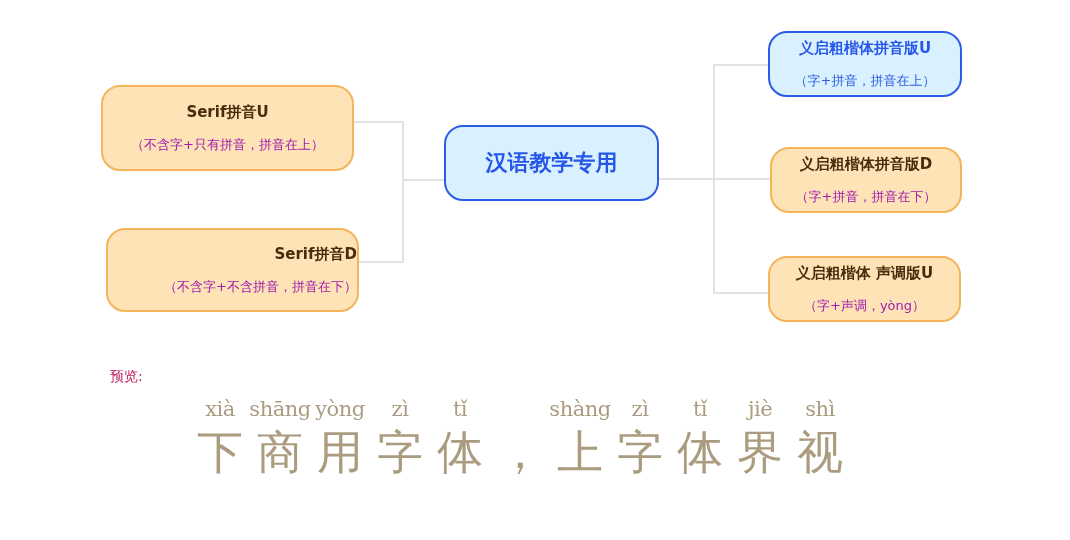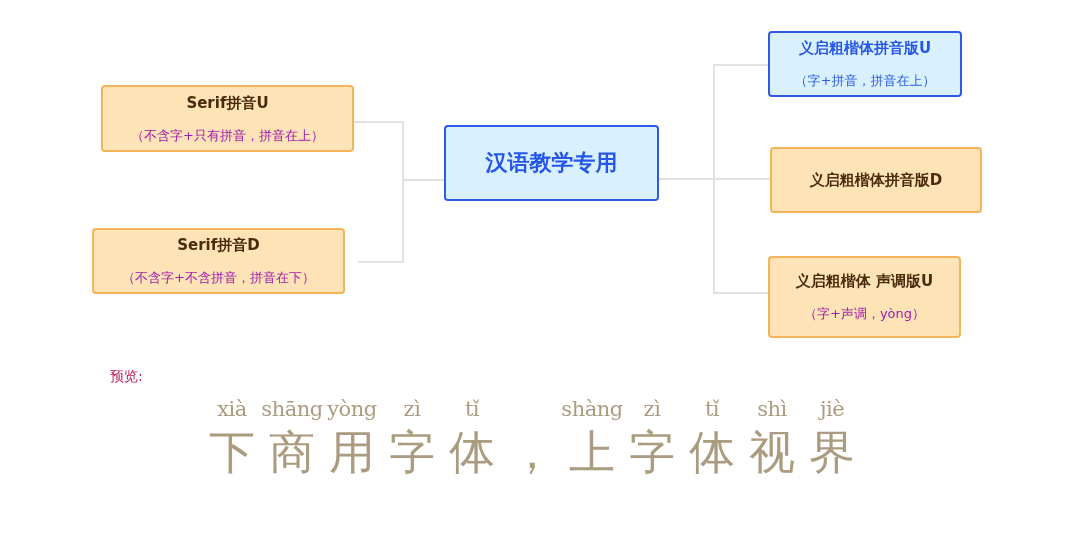--- a/index.html
+++ b/index.html
@@ -1,67 +1,68 @@
 <!DOCTYPE html>
 <html><head>
 <meta charset="utf-8">
 <style>
   html, body { margin:0; padding:0; }
   body { width:1070px; height:540px; background:#ffffff; position:relative; overflow:hidden;
          font-family:"DejaVu Sans", "Liberation Sans", sans-serif; }
   .conn { position:absolute; background:#e2e2e2; }
-  .node { position:absolute; box-sizing:border-box; border-radius:4px; display:flex; flex-direction:column;
+  .node { position:absolute; box-sizing:border-box; border-radius:19px; display:flex; flex-direction:column;
           align-items:center; justify-content:center; text-align:center; }
   .orange { background:#fde3b6; border:2px solid #f4b459; color:#4a2c0c; }
   .orange .sub { color:#a21caf; }
   .blue { background:#d9f0ff; border:2px solid #2e5be6; color:#2757e8; }
   .blue .sub { color:#2f5fe0; }
   .title { font-weight:bold; font-size:15px; line-height:20px; }
   .sub { font-size:13px; line-height:18px; margin-top:14px; }
   .center .title { font-size:22px; line-height:28px; }
   #preview-label { position:absolute; left:110px; top:368px; font-size:14px; color:#be185d; }
-  #preview { position:absolute; left:202px; top:394px; display:flex; color:#ab9c80; }
+  #preview { position:absolute; left:190px; top:394px; display:flex; color:#ab9c80; }
   .cell { display:flex; flex-direction:column; align-items:center; width:60px; }
   .py { font-family:"DejaVu Serif", "Liberation Serif", serif; font-size:21px; height:30px; line-height:30px; white-space:nowrap; letter-spacing:-0.5px; }
   .hz { font-family:"DejaVu Serif", "Liberation Serif", serif; font-size:46px; line-height:56px; }
 </style>
 </head>
 <body>
 
 <div class="conn" style="left:353px;top:121px;width:51px;height:2px;"></div>
 <div class="conn" style="left:358px;top:261px;width:46px;height:2px;"></div>
 <div class="conn" style="left:402px;top:121px;width:2px;height:142px;"></div>
 <div class="conn" style="left:402px;top:179px;width:44px;height:2px;"></div>
 
 <div class="conn" style="left:657px;top:178px;width:114px;height:2px;"></div>
 <div class="conn" style="left:713px;top:64px;width:2px;height:230px;"></div>
 <div class="conn" style="left:713px;top:64px;width:57px;height:2px;"></div>
 <div class="conn" style="left:713px;top:292px;width:57px;height:2px;"></div>
 
-<div class="node orange" style="left:101px;top:85px;width:253px;height:67px;">
+<div class="node orange" style="left:101px;top:85px;width:253px;height:86px;">
   <div class="title">Serif拼音U</div>
   <div class="sub">（不含字+只有拼音，拼音在上）</div>
 </div>
-<div class="node orange" style="left:92px;top:228px;width:253px;height:66px;">
+<div class="node orange" style="left:106px;top:228px;width:253px;height:84px;align-items:flex-end;">
   <div class="title">Serif拼音D</div>
   <div class="sub">（不含字+不含拼音，拼音在下）</div>
 </div>
 
 <div class="node blue center" style="left:444px;top:125px;width:215px;height:76px;">
   <div class="title">汉语教学专用</div>
 </div>
 
 <div class="node blue" style="left:768px;top:31px;width:194px;height:66px;">
   <div class="title">义启粗楷体拼音版U</div>
   <div class="sub">（字+拼音，拼音在上）</div>
 </div>
-<div class="node orange" style="left:770px;top:147px;width:212px;height:66px;">
+<div class="node orange" style="left:770px;top:147px;width:192px;height:66px;">
   <div class="title">义启粗楷体拼音版D</div>
+  <div class="sub">（字+拼音，拼音在下）</div>
 </div>
-<div class="node orange" style="left:768px;top:256px;width:193px;height:82px;">
+<div class="node orange" style="left:768px;top:256px;width:193px;height:66px;">
   <div class="title">义启粗楷体 声调版U</div>
   <div class="sub">（字+声调，yòng）</div>
 </div>
 
 <div id="preview-label">预览:</div>
 <div id="preview">
     <div class="cell">
       <div class="py">xià</div>
       <div class="hz">下</div>
     </div>
@@ -91,20 +92,20 @@
     </div>
     <div class="cell">
       <div class="py">zì</div>
       <div class="hz">字</div>
     </div>
     <div class="cell">
       <div class="py">tǐ</div>
       <div class="hz">体</div>
     </div>
     <div class="cell">
+      <div class="py">jiè</div>
+      <div class="hz">界</div>
+    </div>
+    <div class="cell">
       <div class="py">shì</div>
       <div class="hz">视</div>
-    </div>
-    <div class="cell">
-      <div class="py">jiè</div>
-      <div class="hz">界</div>
     </div>
   </div>
 
 </body></html>

